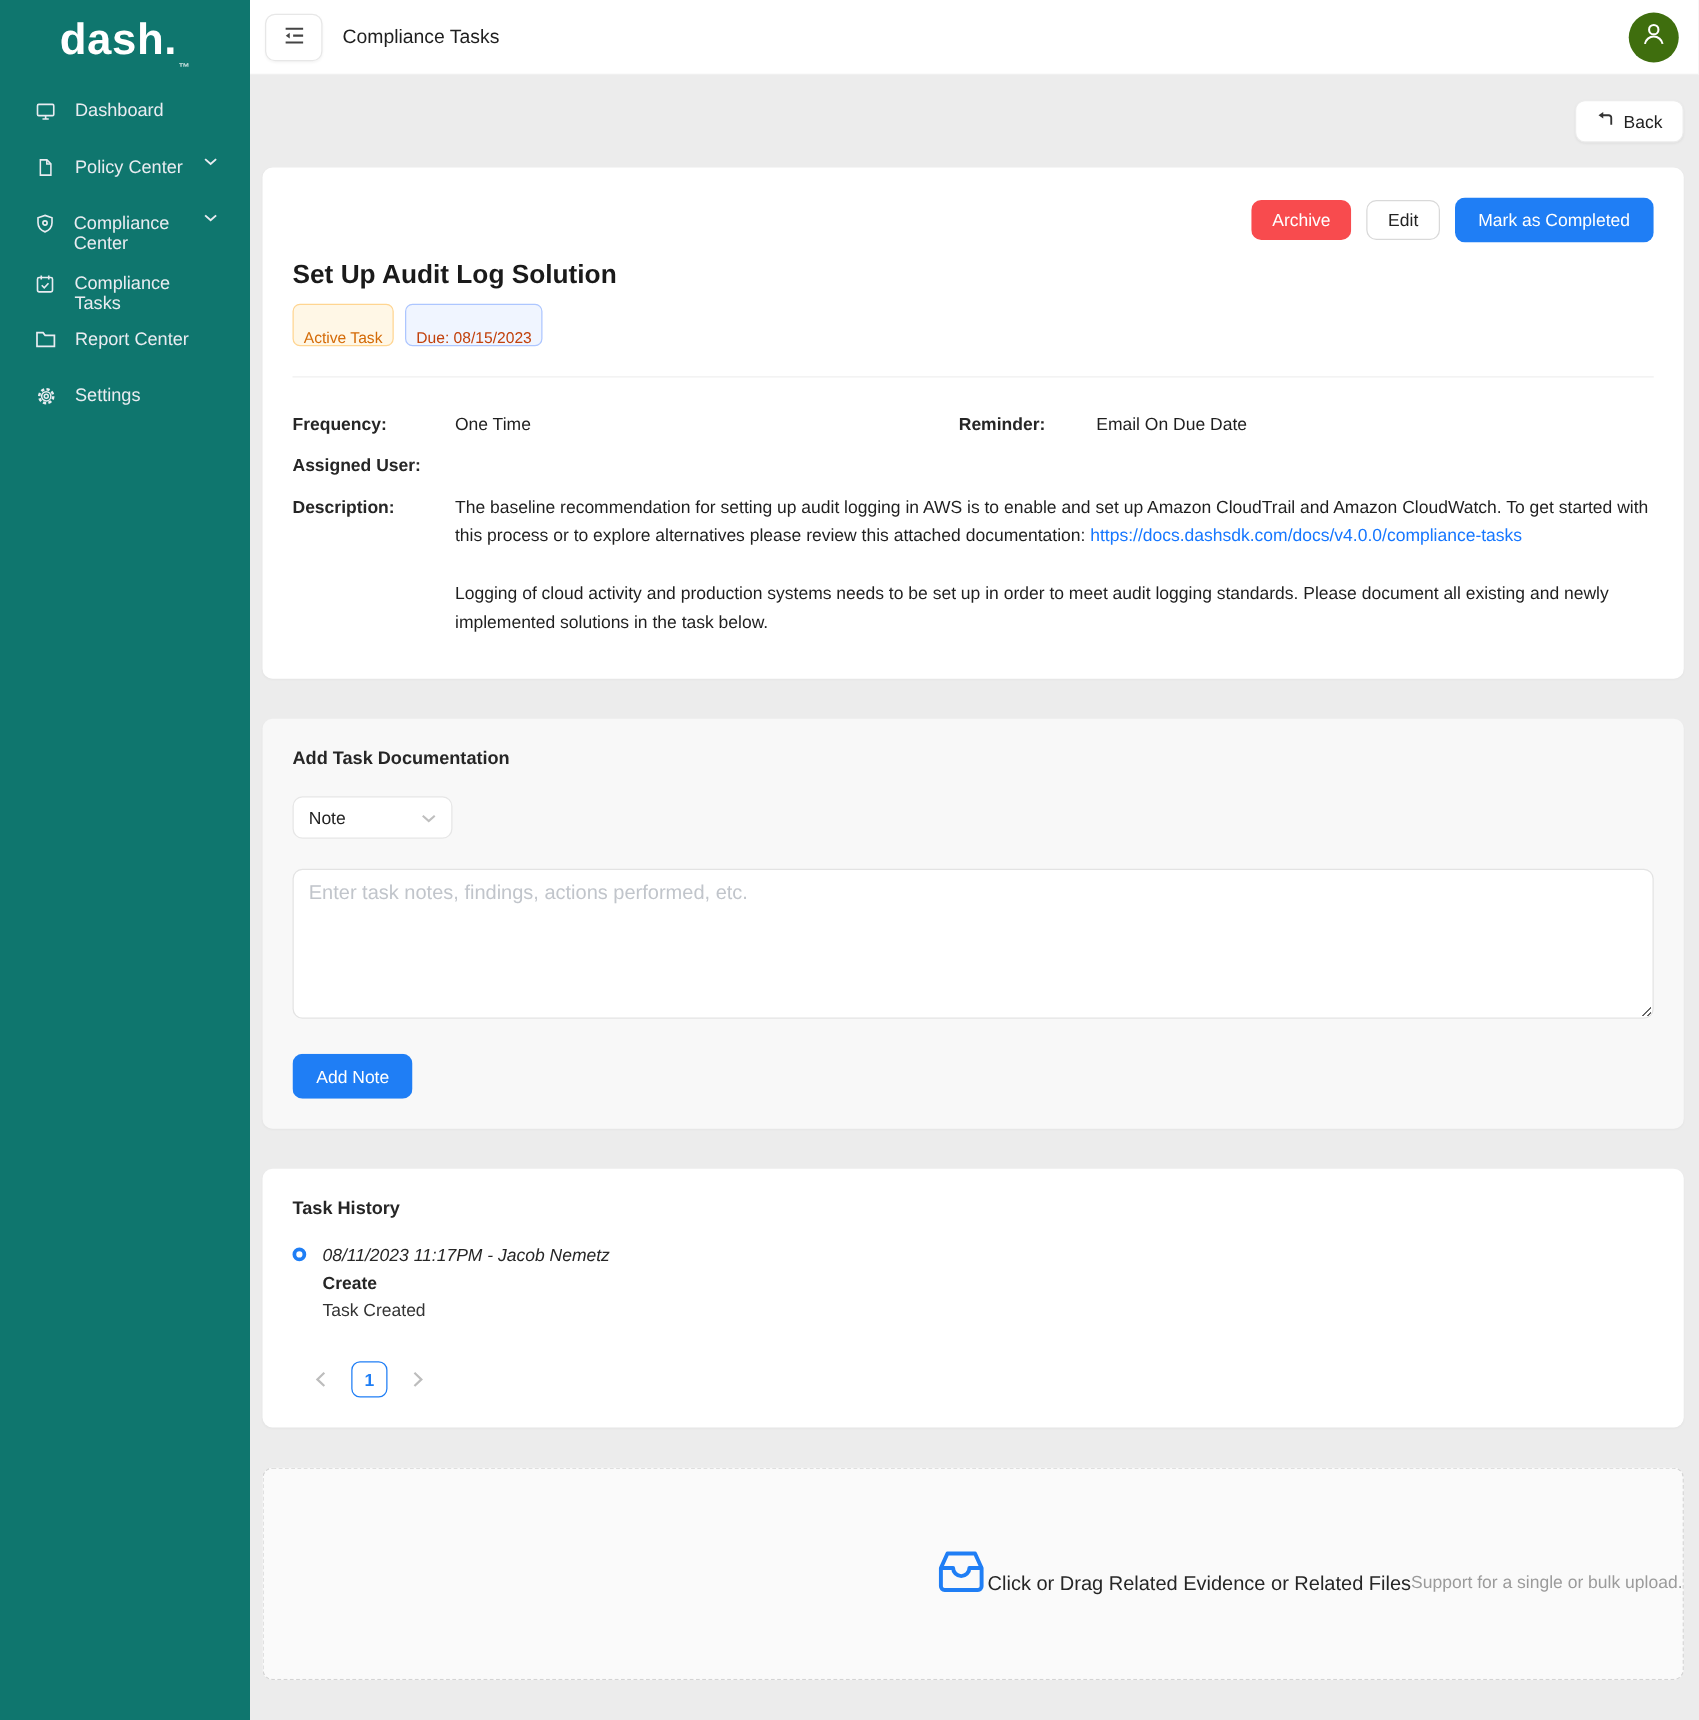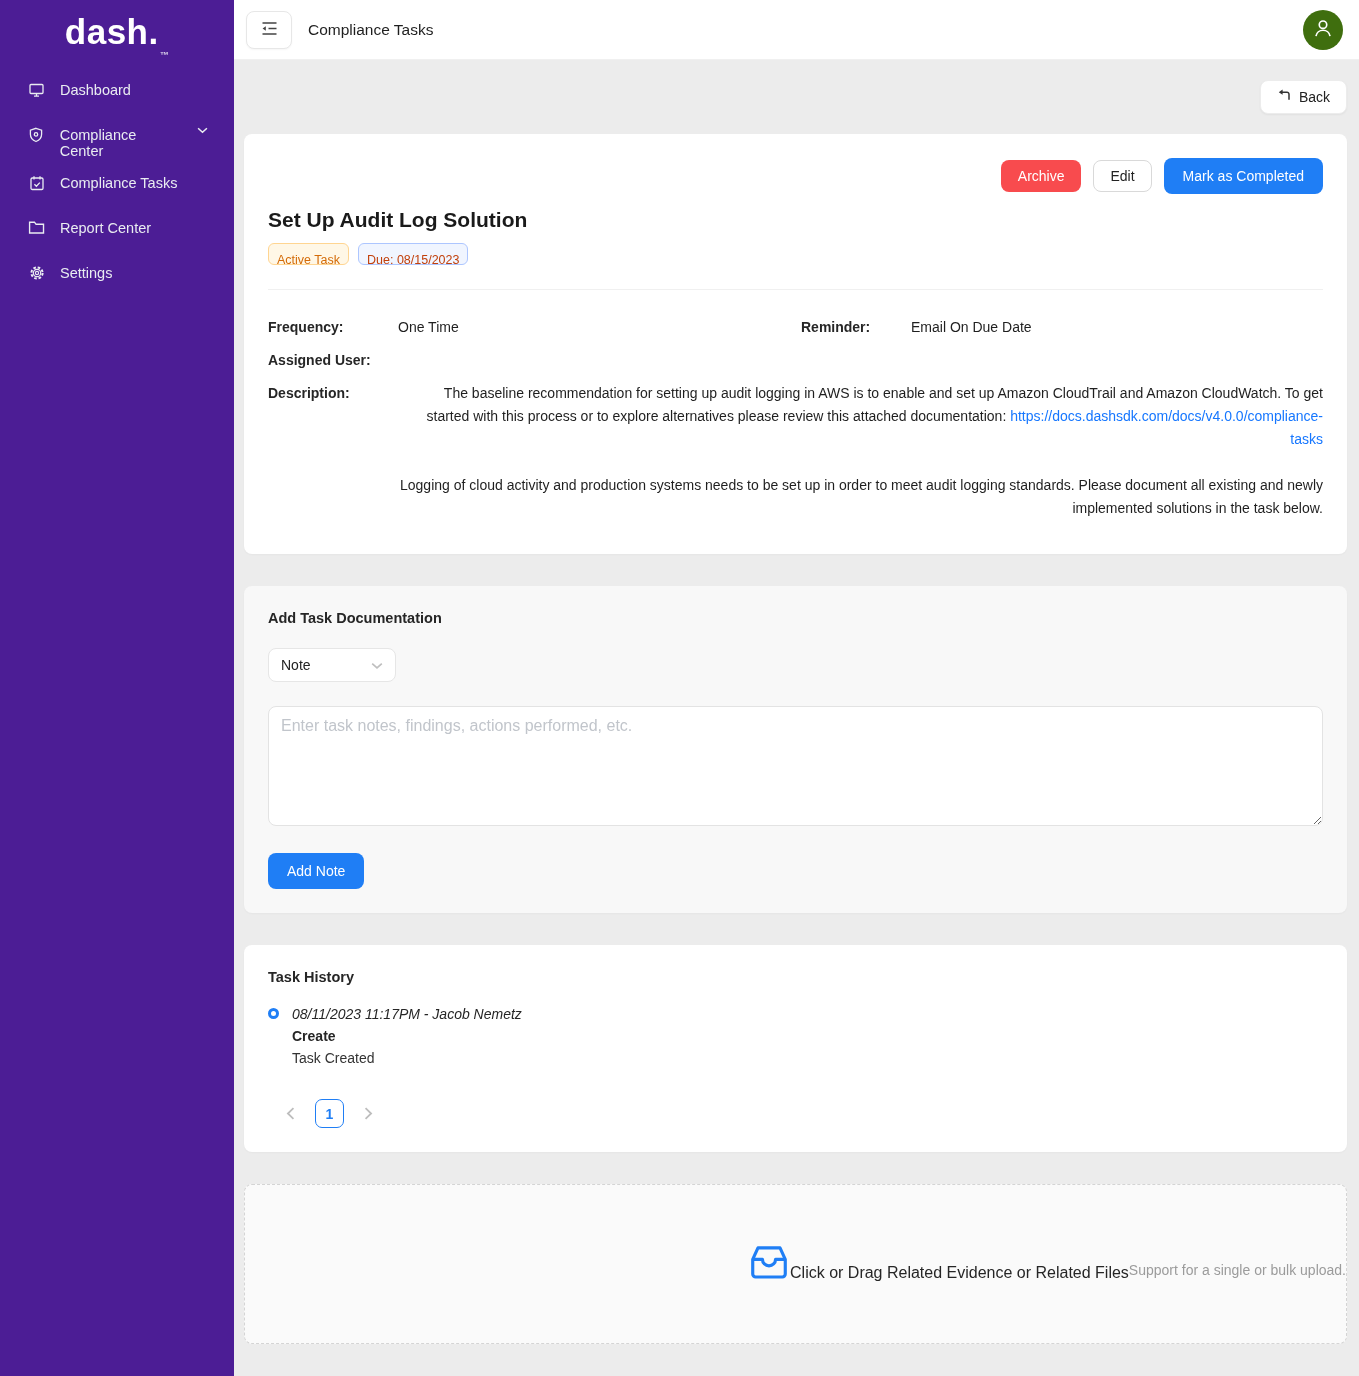--- a/index.html
+++ b/index.html
@@ -1,21 +1,21 @@
 <!DOCTYPE html>
 <html><head>
 <meta charset="utf-8">
 <style>
   * { margin:0; padding:0; box-sizing:border-box; }
   html,body { width:1359px; height:1376px; }
   body { font-family:"Liberation Sans","DejaVu Sans",sans-serif; background:#ececec; color:#1f1f1f; }
   .app { display:flex; width:1359px; height:1376px; }
 
   
-  .sidebar { width:234px; flex-shrink:0; background:#4c1d95; color:#fff; }
+  .sidebar { width:200px; flex-shrink:0; background:#0f766e; color:#fff; }
   .logo { text-align:center; padding:12px 0 22px; font-size:35px; font-weight:700; letter-spacing:.5px; }
   .logo sup { font-size:9px; vertical-align:-14px; margin-left:1px; opacity:.8; }
   .nav-item { display:flex; align-items:flex-start; gap:15px; height:45px; padding:0 26px 0 28px;
               font-size:14.5px; color:#e9ecf1; cursor:pointer; }
   .nav-item .icon { display:flex; width:17px; justify-content:center; }
   .nav-item .chev { margin-left:auto; display:flex; }
   .nav-gap { height:3px; }
 
   
   .main { flex:1; display:flex; flex-direction:column; min-width:0; }
@@ -40,28 +40,28 @@
   .btn-primary{ background:#1f7ef5; color:#fff; font-weight:500; }
   .btn-lg { height:36px; padding:0 18px; }
 
   .card { background:#fff; border-radius:8px; padding:24px; margin-bottom:32px;
           box-shadow:0 1px 2px rgba(0,0,0,.03); }
 
   
   .actions-row { display:flex; justify-content:flex-end; align-items:center; gap:12px; margin-bottom:14px; }
   .task-title { font-size:21px; font-weight:700; color:#1a1a1a; margin:2px 0 11px; }
   .badge-row { display:flex; gap:9px; }
-  .badge { font-size:12.5px; line-height:20px; height:22px; padding:6px 8px; border-radius:6px; border:1px solid; }
+  .badge { font-size:12.5px; line-height:20px; height:22px; padding:16px 8px; border-radius:6px; border:1px solid; }
   .badge-warning { color:#d46b08; background:#fff7e6; border-color:#ffd591; }
   .badge-blue    { color:#c2410c; background:#f0f5ff; border-color:#adc6ff; }
   .divider { border:none; border-top:1px solid #f0f0f0; margin:24px 0 26px; }
   .field-row { display:grid; grid-template-columns:130px 403px 110px auto; align-items:start;
                font-size:14px; line-height:23px; margin-bottom:10px; }
   .field-label { font-weight:700; color:#262626; }
-  .desc p { margin:0 0 23px;text-align:right; }
+  .desc p { margin:0 0 23px; }
   .desc p:last-child { margin-bottom:0; }
   .desc a { color:#1677ff; text-decoration:none; }
 
   
   .doc-card { background:#f8f8f8; }
   .section-heading { font-size:14.5px; font-weight:700; color:#262626; margin-bottom:22px; }
   .select { width:128px; height:34px; background:#fff; border:1px solid #e6e6e6; border-radius:8px;
             display:flex; align-items:center; justify-content:space-between; padding:0 12px;
             font-size:14px; color:#222; cursor:pointer; margin-bottom:24px; }
   .note-textarea { width:100%; height:120px; background:#fff; border:1px solid #e3e3e3; border-radius:8px;
@@ -100,20 +100,34 @@
     <div class="nav-item">
       <span class="icon">
         <svg width="17" height="16" viewBox="0 0 16 16" fill="none" stroke="#e9ecf1" stroke-width="1.3">
             <rect x="1.5" y="2.5" width="13" height="9" rx="1"></rect>
             <path d="M5.5 14.2h5M8 11.5v2.7"></path>
           </svg>
       </span>
       <span>Dashboard</span>
     </div>
 
+    <div class="nav-item">
+      <span class="icon">
+        <svg width="15" height="16" viewBox="0 0 16 16" fill="none" stroke="#e9ecf1" stroke-width="1.3">
+            <path d="M3.5 1.5h5.6l3.4 3.4v9.6h-9z"></path>
+            <path d="M9 1.7v3.4h3.4"></path>
+          </svg>
+      </span>
+      <span>Policy Center</span>
+      <span class="chev">
+        <svg width="11" height="7" viewBox="0 0 10 6" fill="none" stroke="#e9ecf1" stroke-width="1.4">
+            <path d="M1 1l4 3.6L9 1"></path>
+          </svg>
+      </span>
+    </div>
 
     <div class="nav-item">
       <span class="icon">
         <svg width="16" height="16" viewBox="0 0 16 16" fill="none" stroke="#e9ecf1" stroke-width="1.3">
             <path d="M8 1.3l5.6 1.9v4c0 3.5-2.3 6-5.6 7.3-3.3-1.3-5.6-3.8-5.6-7.3v-4z"></path>
             <circle cx="8" cy="7.4" r="1.7"></circle>
           </svg>
       </span>
       <span>Compliance Center</span>
       <span class="chev">

